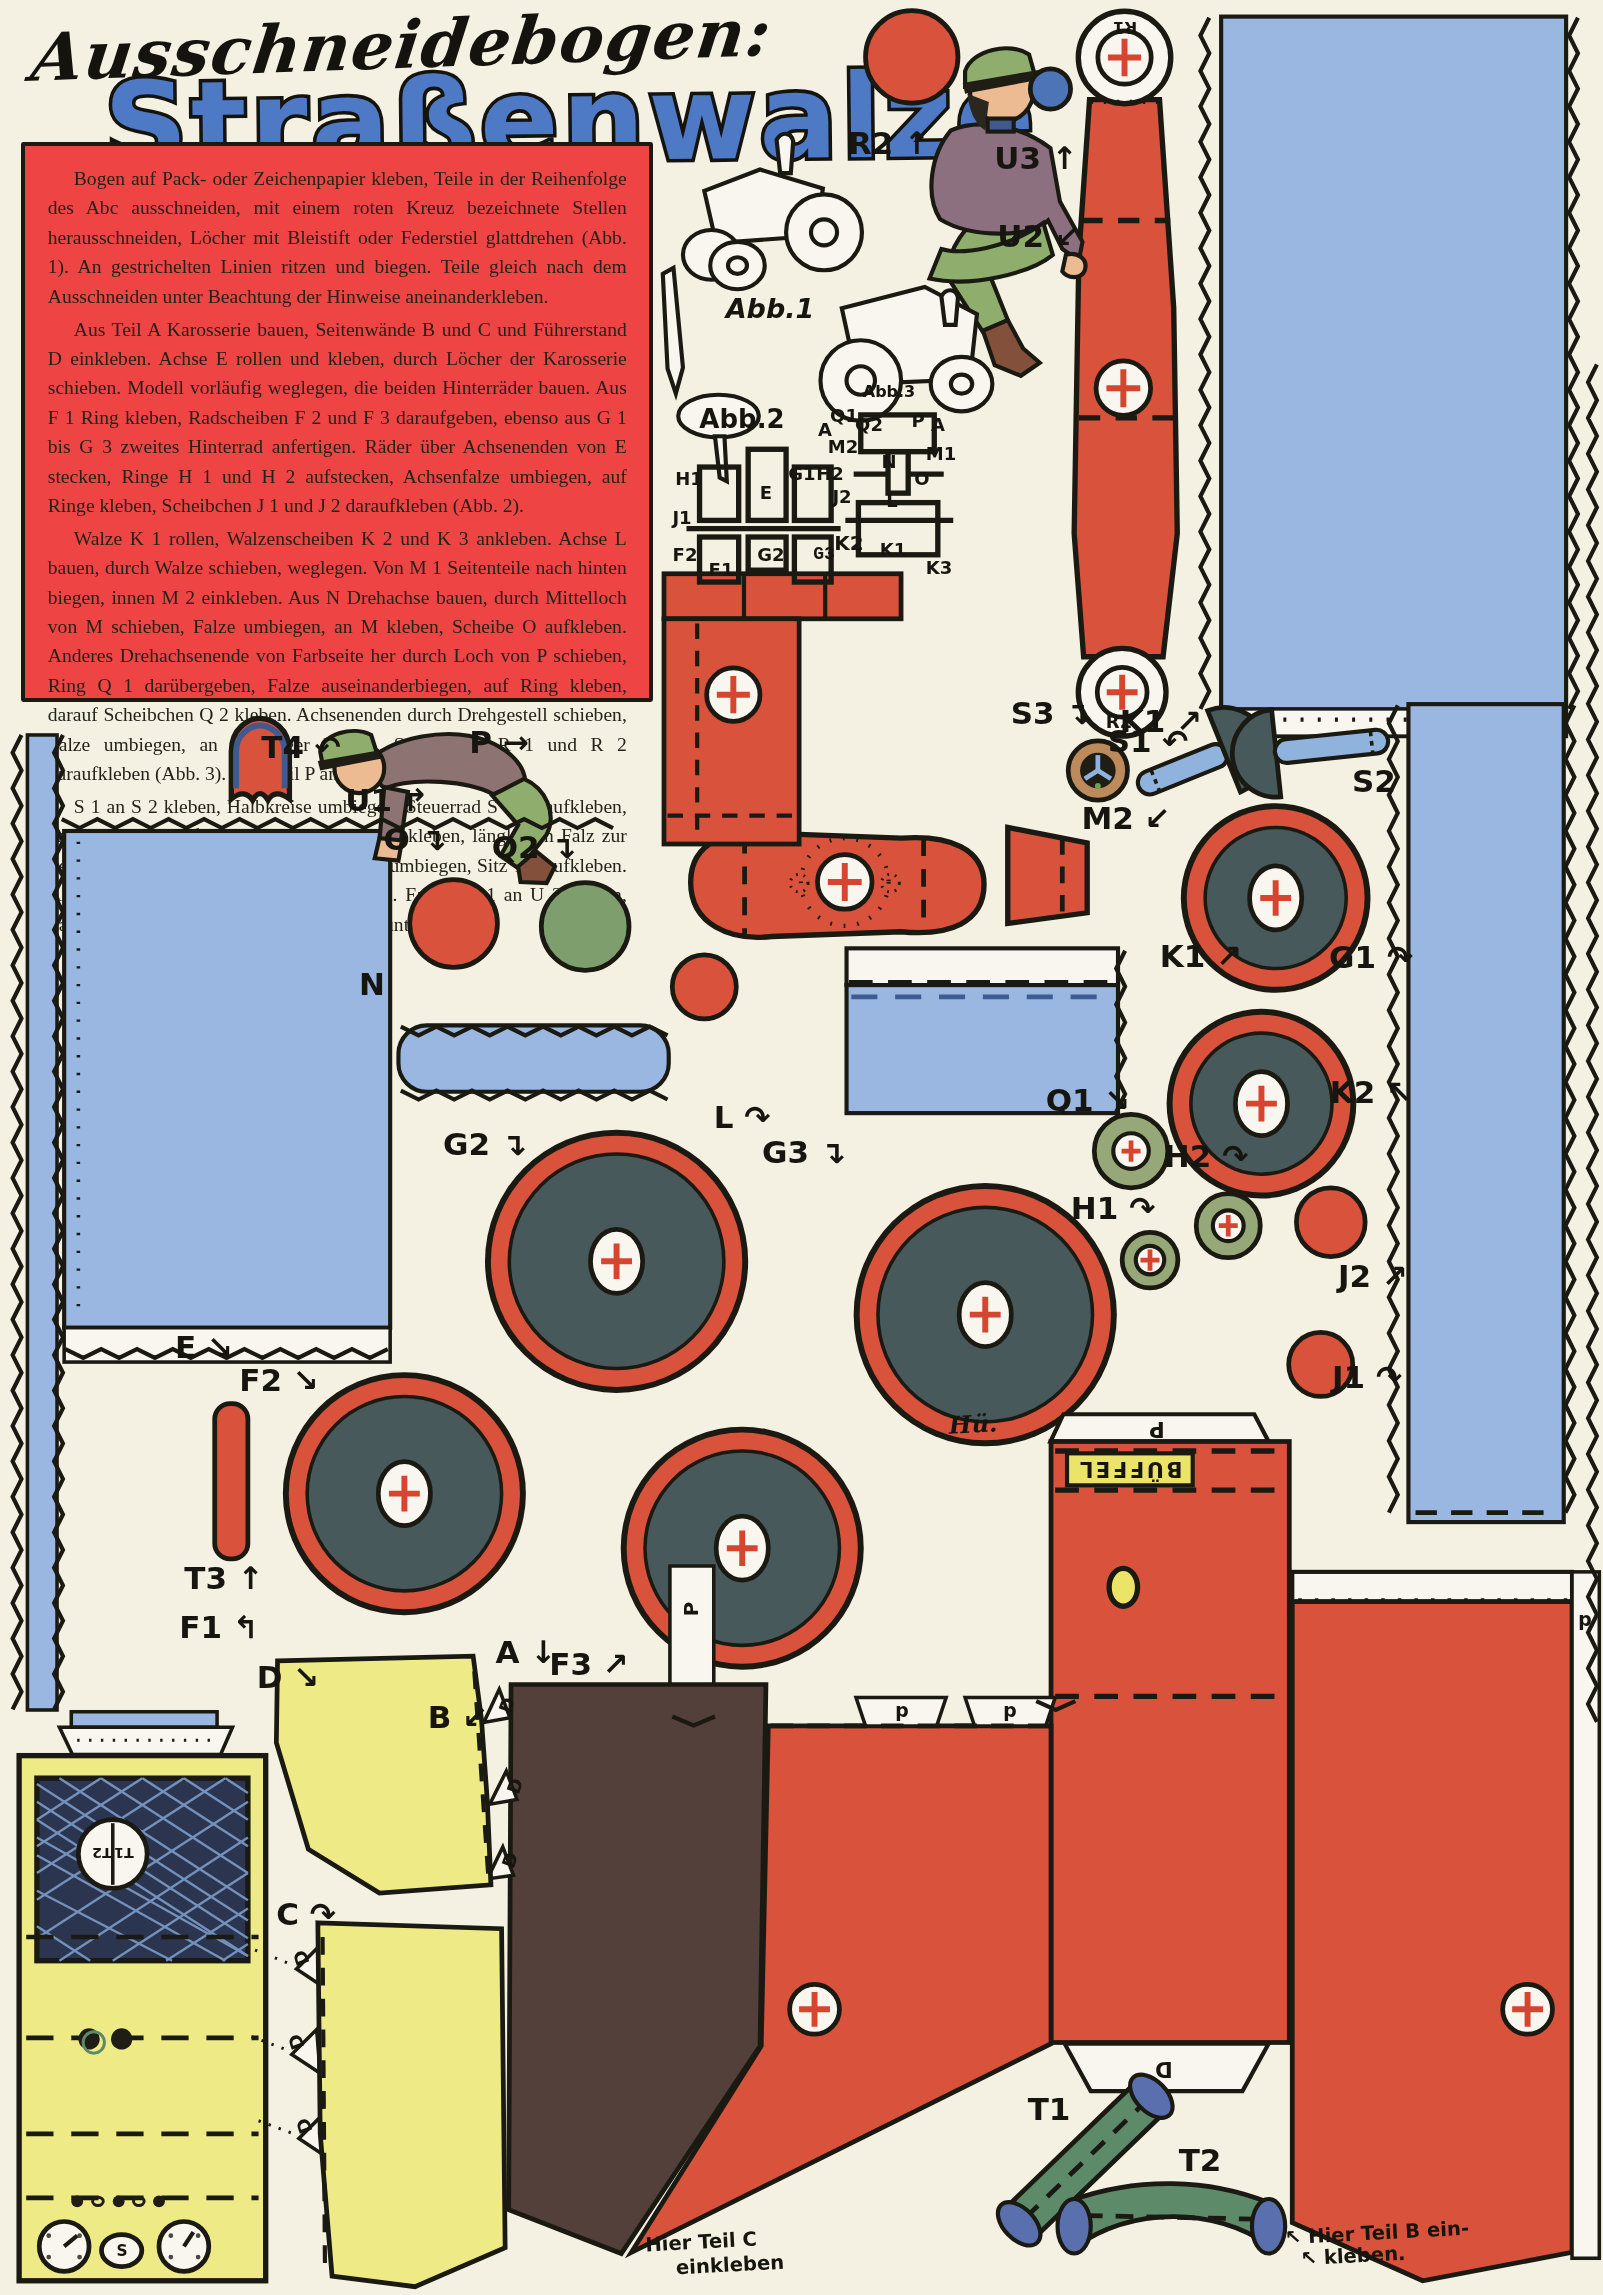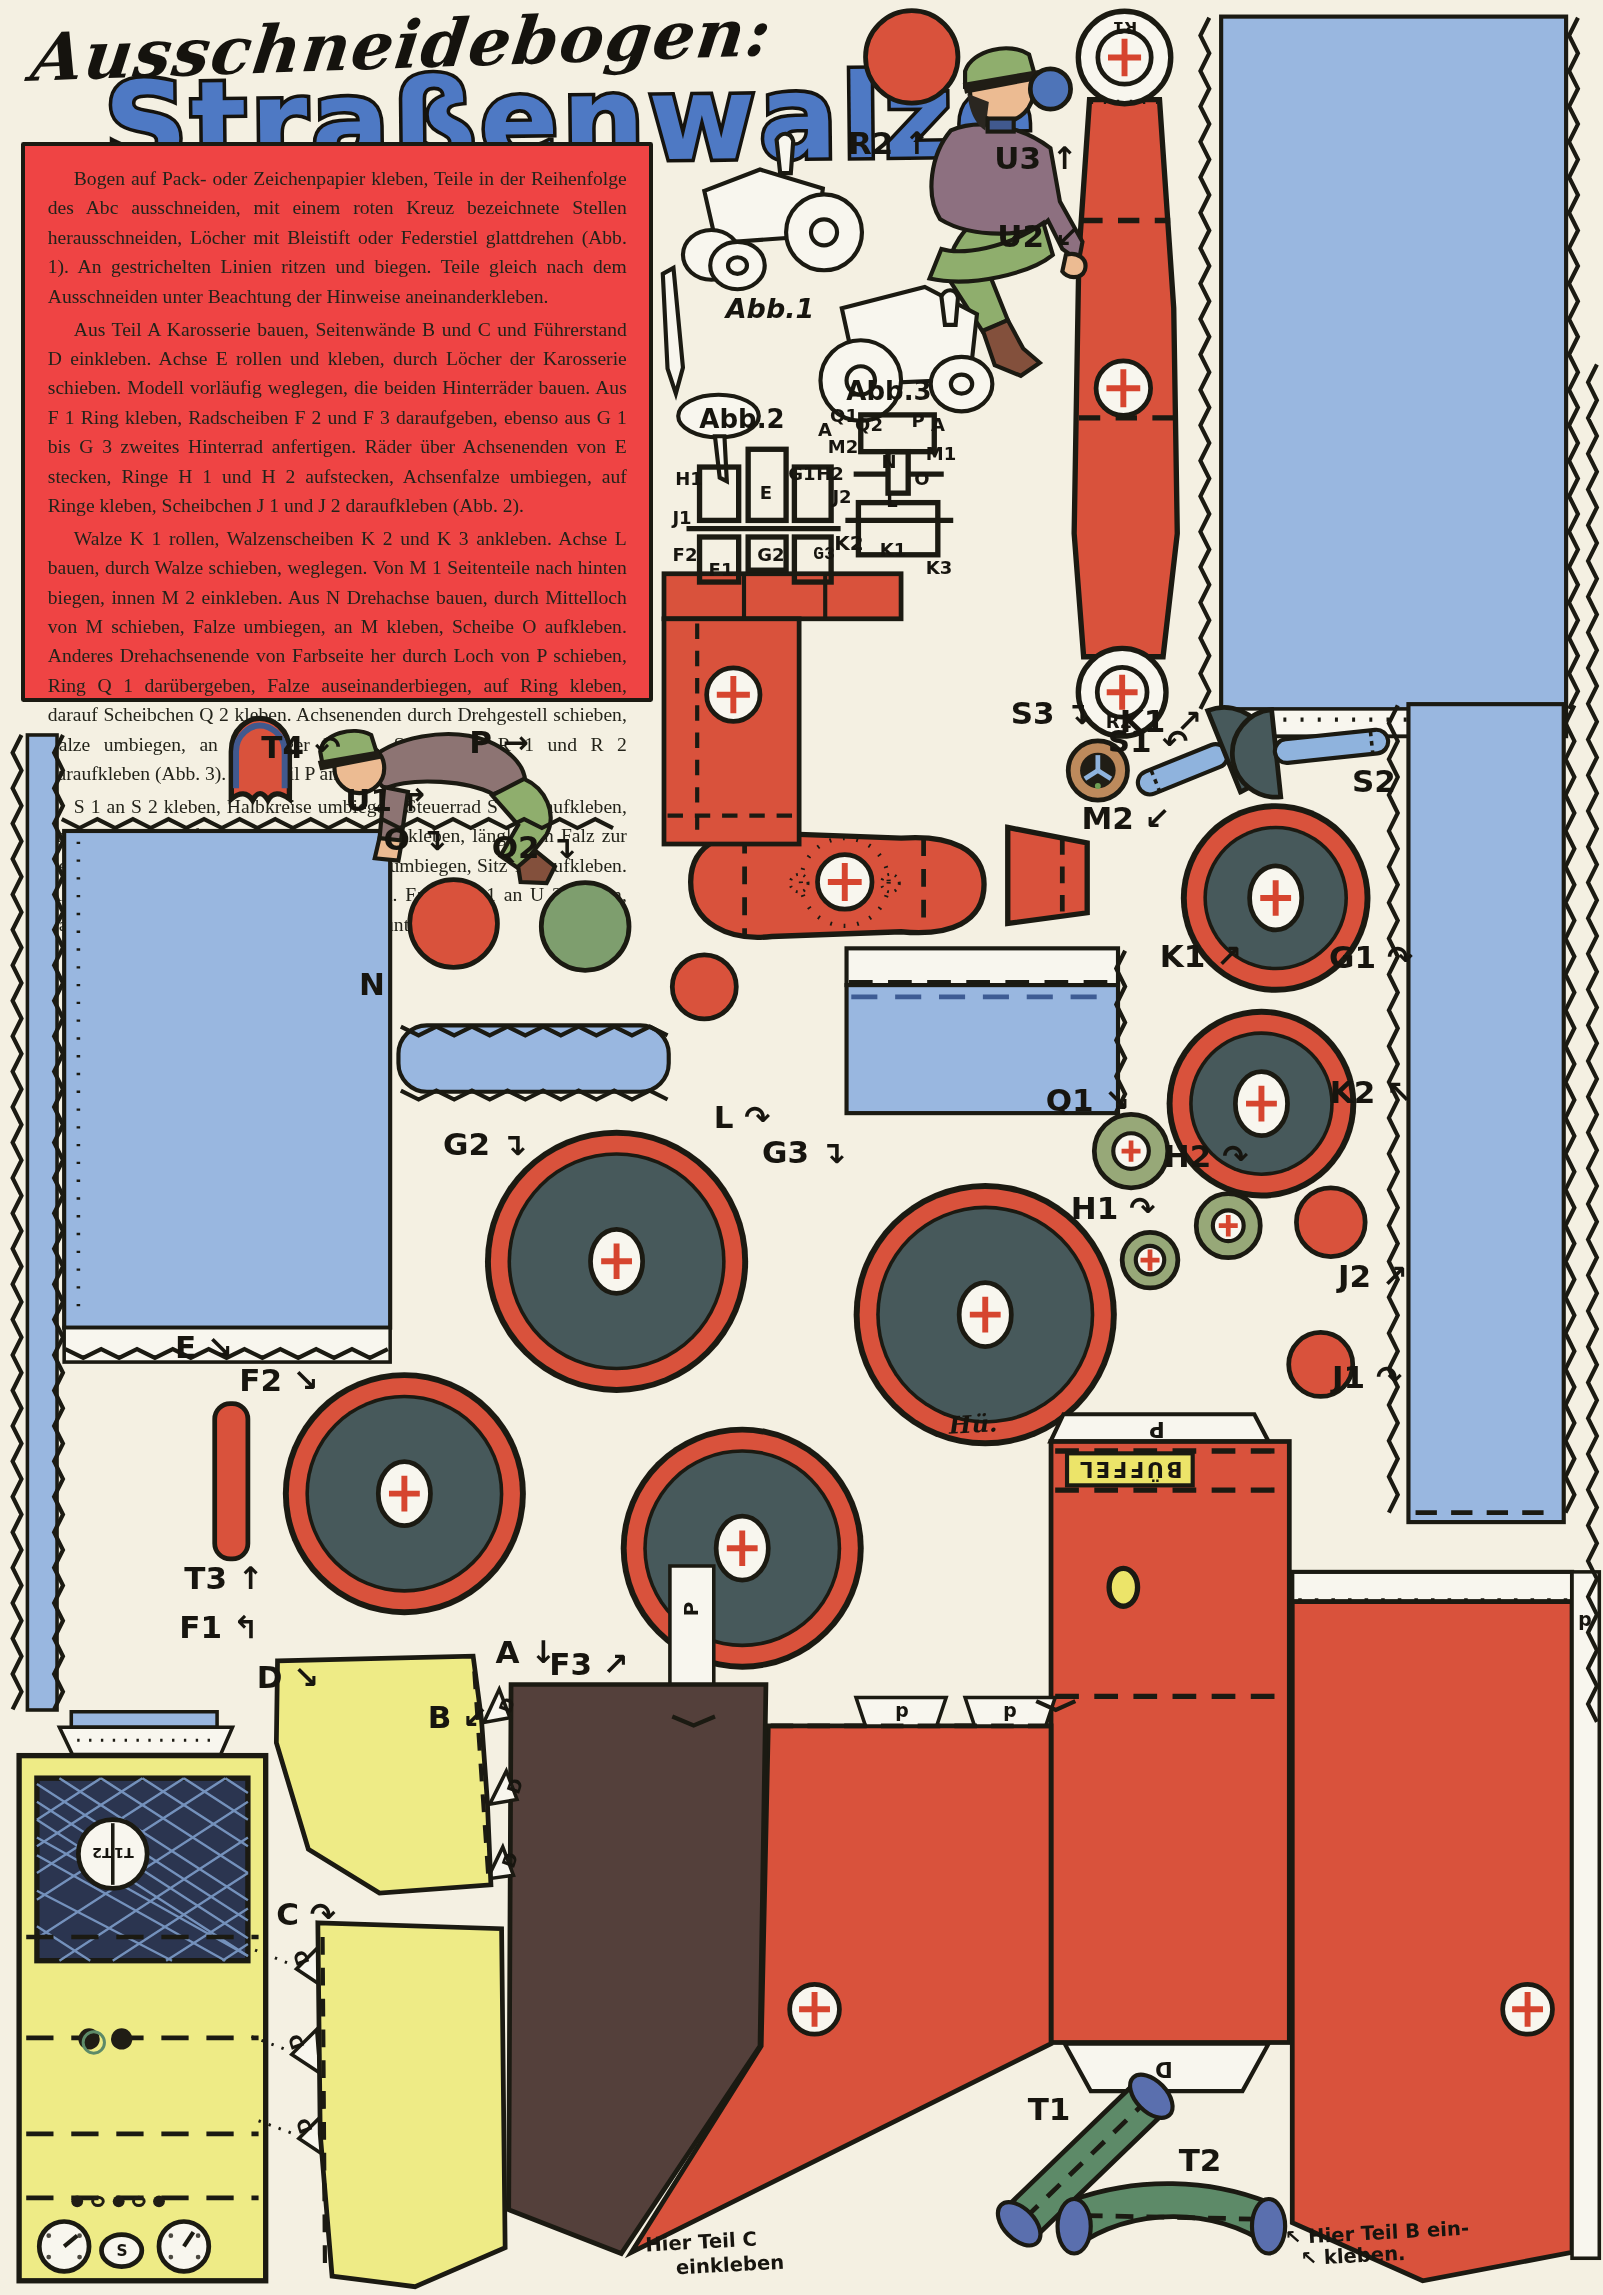--- a/index.html
+++ b/index.html
@@ -502,21 +502,21 @@
     <div class="plabel" style="left: 689px; top: 478px; font-size: 18px;">H1</div>
     <div class="plabel" style="left: 766px; top: 492px; font-size: 18px;">E</div>
     <div class="plabel" style="left: 802px; top: 473px; font-size: 18px;">G1</div>
     <div class="plabel" style="left: 830px; top: 473px; font-size: 18px;">H2</div>
     <div class="plabel" style="left: 842px; top: 496px; font-size: 18px;">J2</div>
     <div class="plabel" style="left: 682px; top: 517px; font-size: 18px;">J1</div>
     <div class="plabel" style="left: 685px; top: 554px; font-size: 18px;">F2</div>
     <div class="plabel" style="left: 721px; top: 569px; font-size: 18px;">F1</div>
     <div class="plabel" style="left: 771px; top: 554px; font-size: 18px; text-align: right;">G2</div>
     <div class="plabel" style="left: 824px; top: 554px; font-size: 18px; font-family: Liberation Mono, monospace;">G3</div>
-    <div class="plabel" style="left: 889px; top: 391px; font-size: 26px;">Abb.3</div>
+    <div class="plabel" style="left: 889px; top: 391px; font-size: 16px;">Abb.3</div>
     <div class="plabel" style="left: 844px; top: 415px; font-size: 18px;">Q1</div>
     <div class="plabel" style="left: 869px; top: 424px; font-size: 18px;">Q2</div>
     <div class="plabel" style="left: 918px; top: 420px; font-size: 18px;">P</div>
     <div class="plabel" style="left: 938px; top: 424px; font-size: 18px;">A</div>
     <div class="plabel" style="left: 843px; top: 446px; font-size: 18px;">M2</div>
     <div class="plabel" style="left: 889px; top: 461px; font-size: 18px;">N</div>
     <div class="plabel" style="left: 941px; top: 453px; font-size: 18px;">M1</div>
     <div class="plabel" style="left: 922px; top: 478px; font-size: 18px;">O</div>
     <div class="plabel" style="left: 892px; top: 500px; font-size: 18px;">L</div>
     <div class="plabel" style="left: 849px; top: 543px; font-size: 20px;">K2</div>

